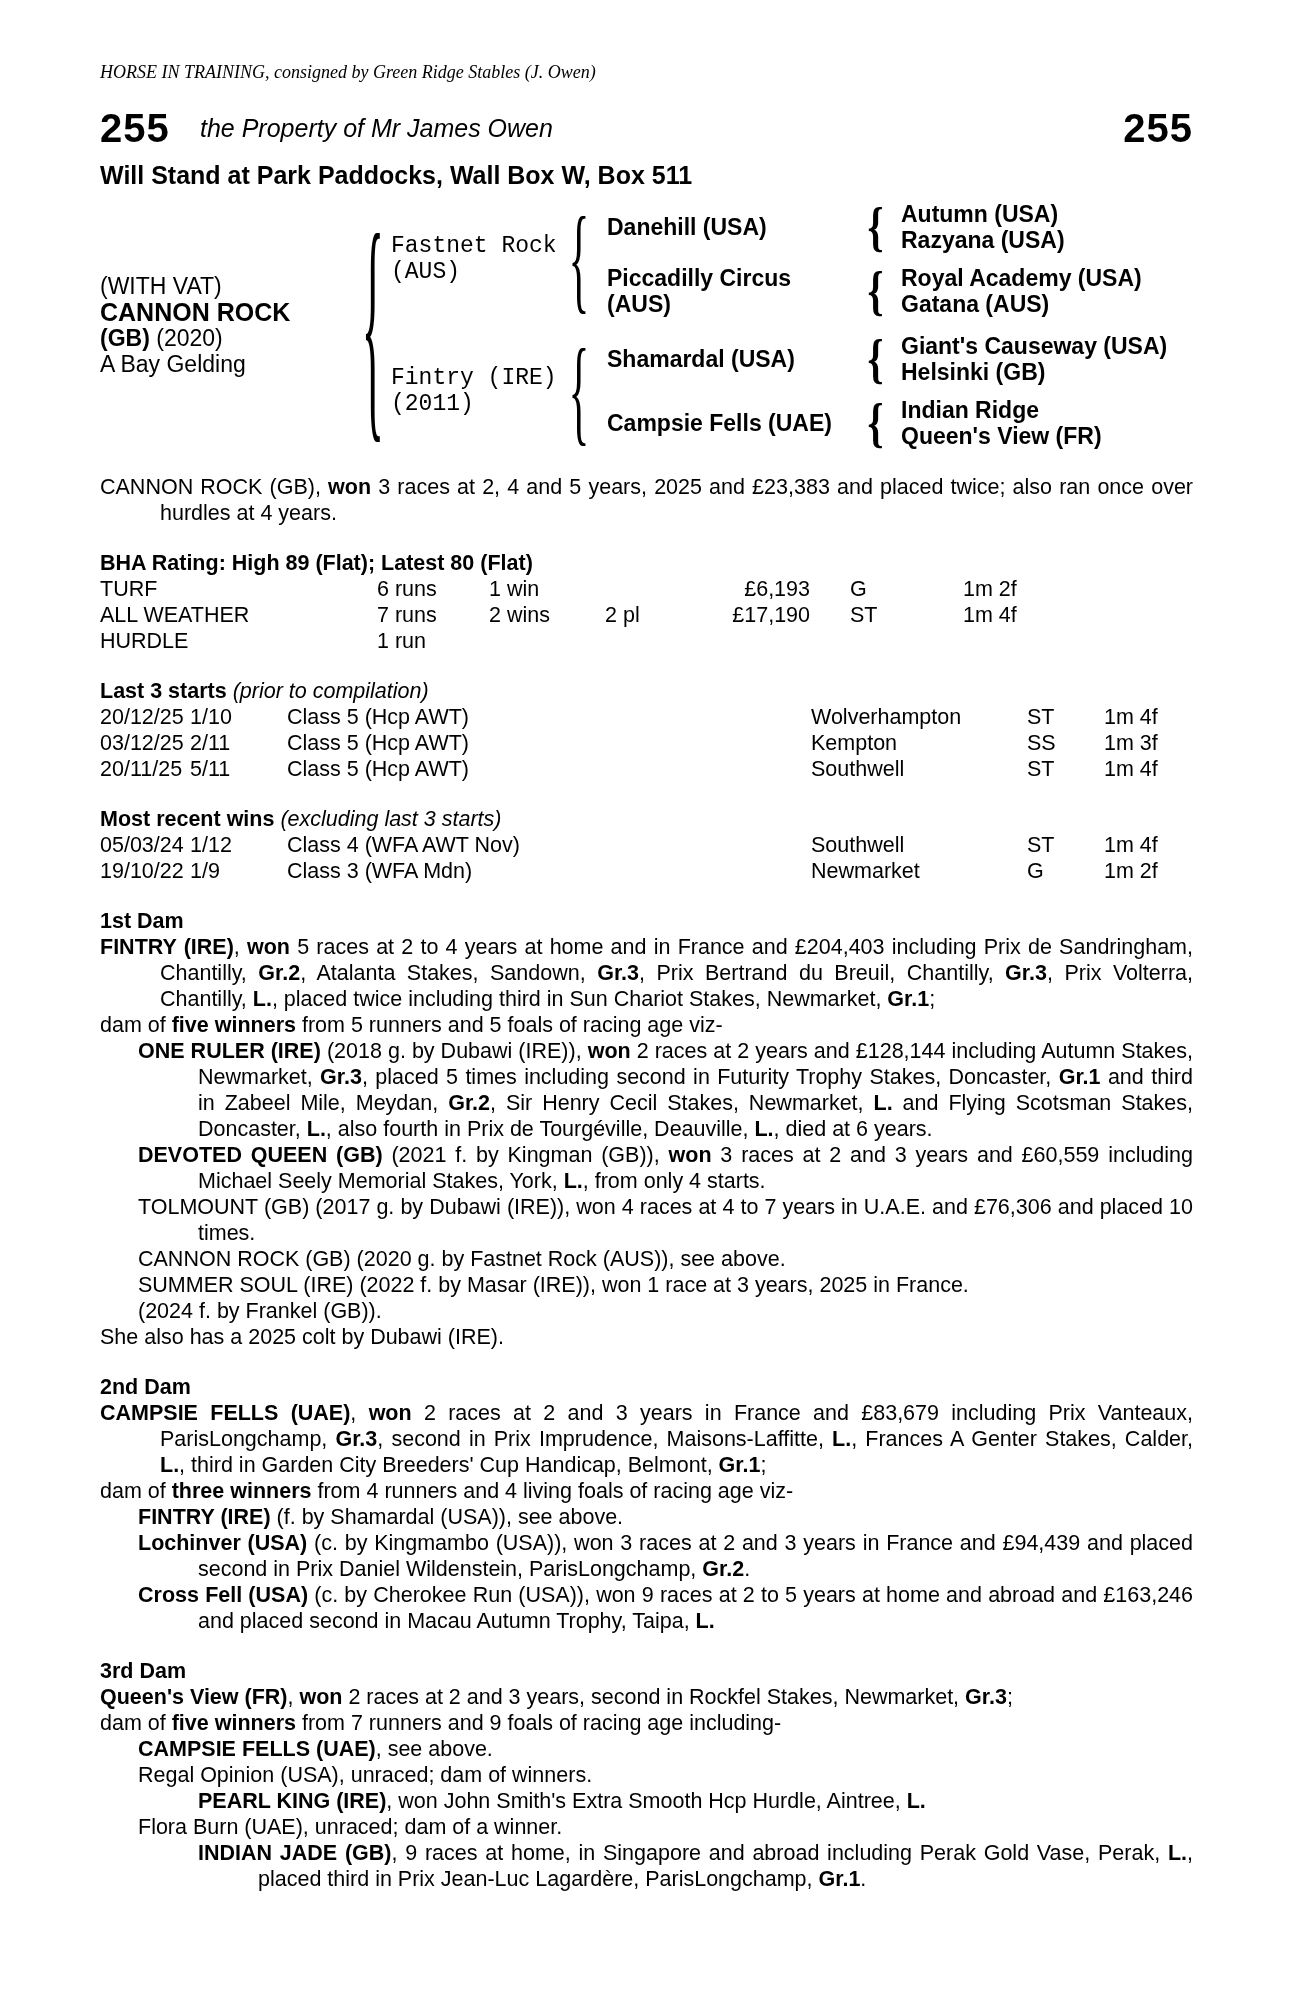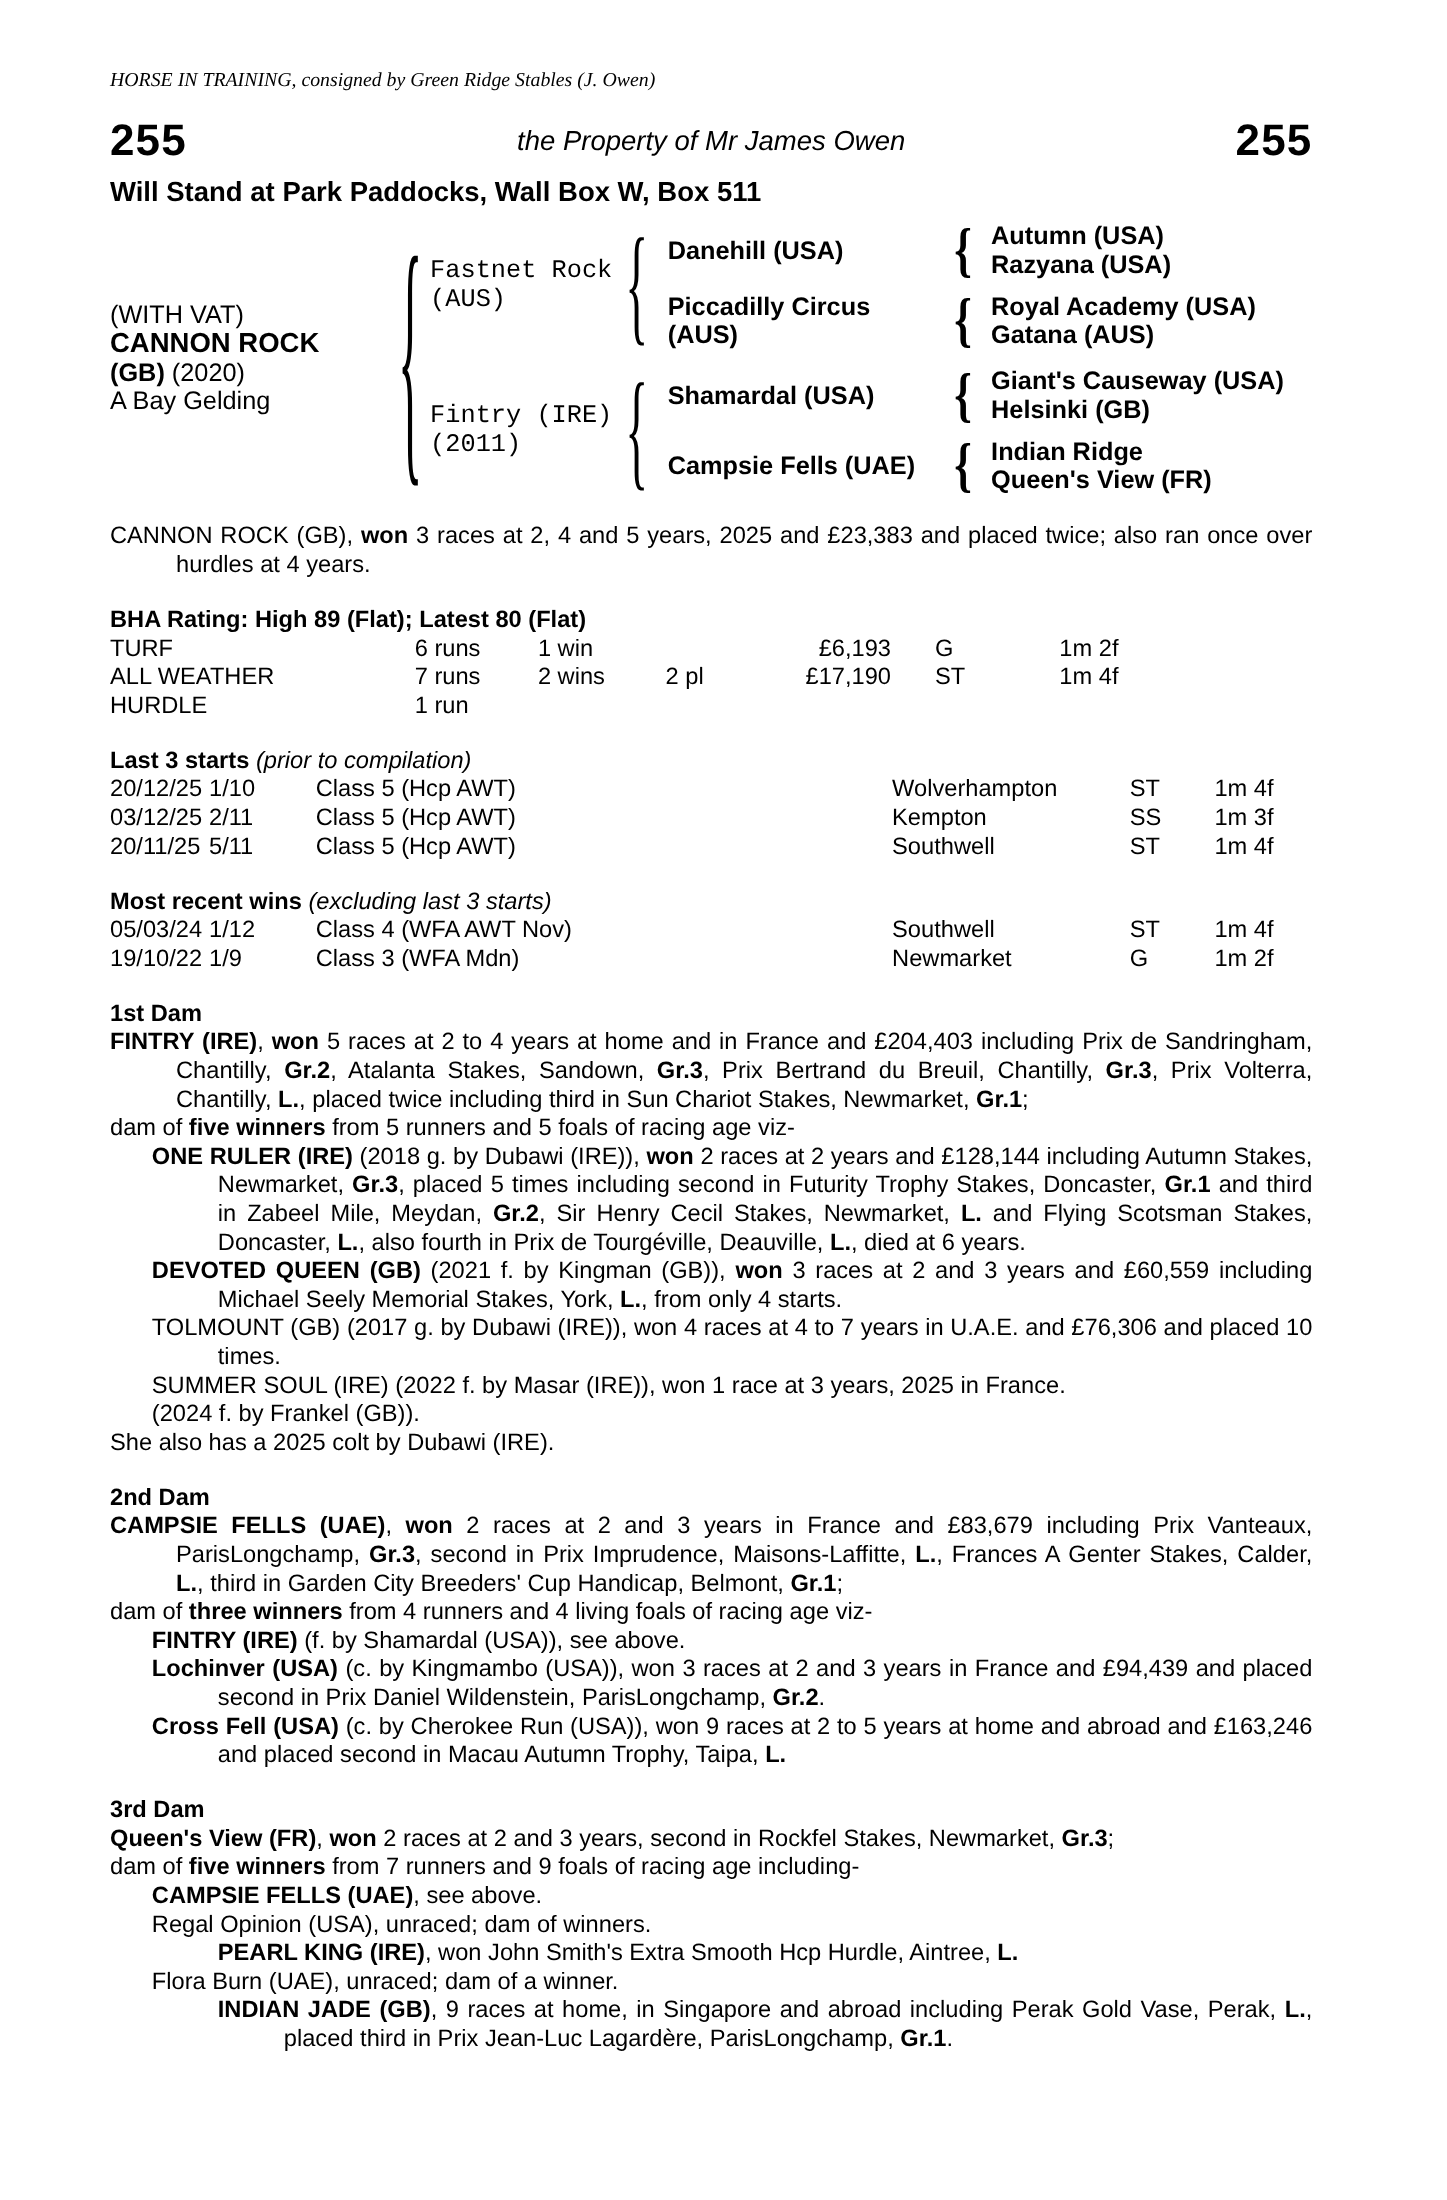--- a/index.html
+++ b/index.html
@@ -12,21 +12,21 @@
   .content { padding:58px 122px 0 100px; }
 
   .seg-b { font-weight:700; }
   .seg-i { }
 
   
   .th-line1 { text-align:left; font-style:italic; font-size:18px; line-height:28px;font-family:Liberation Serif, serif; }
   .th-row { display:flex; align-items:center; margin-top:20px; }
   .lot-no { font-weight:700; font-size:40px; width:100px; line-height:44px; letter-spacing:1px; }
   .lot-no.right { text-align:right; }
-  .th-line2 { flex:1; text-align:center; font-style:italic; font-size:25px; }
+  .th-line2 { flex:1; font-style:italic; font-size:25px; }
 
   .stand-line { font-weight:700; font-size:25px; margin-top:12px; }
 
   
   .pedigree { display:flex; align-items:center; margin-top:10px; font-size:23px; line-height:26px; }
   .ped-subject { width:255px; }
   .subj-name { font-weight:700; font-size:25px; }
   .brace { width:36px; display:flex; align-items:center; justify-content:center;
            font-family:"Liberation Serif", serif; }
   .brace span { display:inline-block; line-height:1; }
@@ -247,20 +247,21 @@
     </div>
   </div>
 
   <div>
     <div class="sec-head">1st Dam</div>
     <p class="hang"><span class="seg-b">FINTRY (IRE)</span><span>, </span><span class="seg-b">won</span><span> 5 races at 2 to 4 years at home and in France and £204,403 including Prix de Sandringham, Chantilly, </span><span class="seg-b">Gr.2</span><span>, Atalanta Stakes, Sandown, </span><span class="seg-b">Gr.3</span><span>, Prix Bertrand du Breuil, Chantilly, </span><span class="seg-b">Gr.3</span><span>, Prix Volterra, Chantilly, </span><span class="seg-b">L.</span><span>, placed twice including third in Sun Chariot Stakes, Newmarket, </span><span class="seg-b">Gr.1</span><span>;</span></p>
     <p class="hang"><span>dam of </span><span class="seg-b">five winners</span><span> from 5 runners and 5 foals of racing age viz-</span></p>
     <p class="hang ind1"><span class="seg-b">ONE RULER (IRE)</span><span> (2018 g. by Dubawi (IRE)), </span><span class="seg-b">won</span><span> 2 races at 2 years and £128,144 including Autumn Stakes, Newmarket, </span><span class="seg-b">Gr.3</span><span>, placed 5 times including second in Futurity Trophy Stakes, Doncaster, </span><span class="seg-b">Gr.1</span><span> and third in Zabeel Mile, Meydan, </span><span class="seg-b">Gr.2</span><span>, Sir Henry Cecil Stakes, Newmarket, </span><span class="seg-b">L.</span><span> and Flying Scotsman Stakes, Doncaster, </span><span class="seg-b">L.</span><span>, also fourth in Prix de Tourgéville, Deauville, </span><span class="seg-b">L.</span><span>, died at 6 years.</span></p>
     <p class="hang ind1"><span class="seg-b">DEVOTED QUEEN (GB)</span><span> (2021 f. by Kingman (GB)), </span><span class="seg-b">won</span><span> 3 races at 2 and 3 years and £60,559 including Michael Seely Memorial Stakes, York, </span><span class="seg-b">L.</span><span>, from only 4 starts.</span></p>
     <p class="hang ind1"><span class="seg-i">TOLMOUNT (GB)</span><span> (2017 g. by Dubawi (IRE)), won 4 races at 4 to 7 years in U.A.E. and £76,306 and placed 10 times.</span></p>
+    <p class="hang ind1"><span class="seg-i">CANNON ROCK (GB)</span><span> (2020 g. by Fastnet Rock (AUS)), see above.</span></p>
     <p class="hang ind1"><span class="seg-i">SUMMER SOUL (IRE)</span><span> (2022 f. by Masar (IRE)), won 1 race at 3 years, 2025 in France.</span></p>
     <p class="hang ind1"><span>(2024 f. by Frankel (GB)).</span></p>
     <p><span>She also has a 2025 colt by Dubawi (IRE).</span></p>
   </div>
 
   <div>
     <div class="sec-head">2nd Dam</div>
     <p class="hang"><span class="seg-b">CAMPSIE FELLS (UAE)</span><span>, </span><span class="seg-b">won</span><span> 2 races at 2 and 3 years in France and £83,679 including Prix Vanteaux, ParisLongchamp, </span><span class="seg-b">Gr.3</span><span>, second in Prix Imprudence, Maisons-Laffitte, </span><span class="seg-b">L.</span><span>, Frances A Genter Stakes, Calder, </span><span class="seg-b">L.</span><span>, third in Garden City Breeders' Cup Handicap, Belmont, </span><span class="seg-b">Gr.1</span><span>;</span></p>
     <p class="hang"><span>dam of </span><span class="seg-b">three winners</span><span> from 4 runners and 4 living foals of racing age viz-</span></p>
     <p class="hang ind1"><span class="seg-b">FINTRY (IRE)</span><span> (f. by Shamardal (USA)), see above.</span></p>

